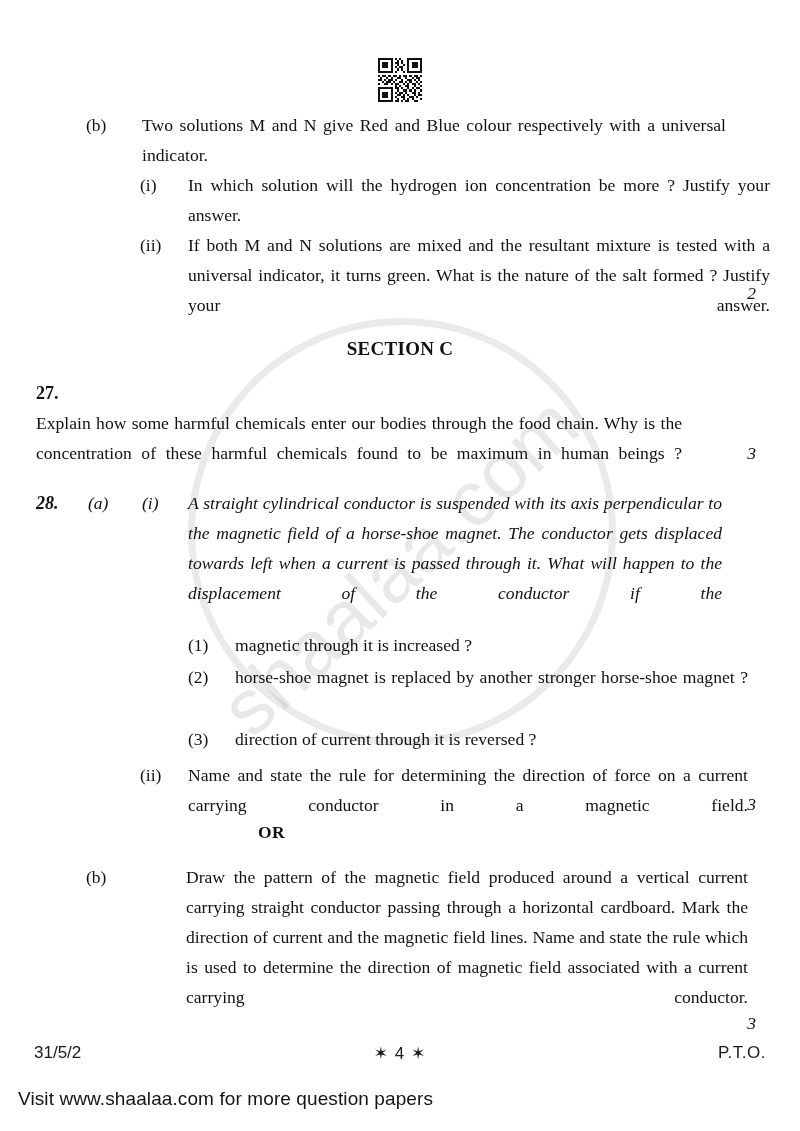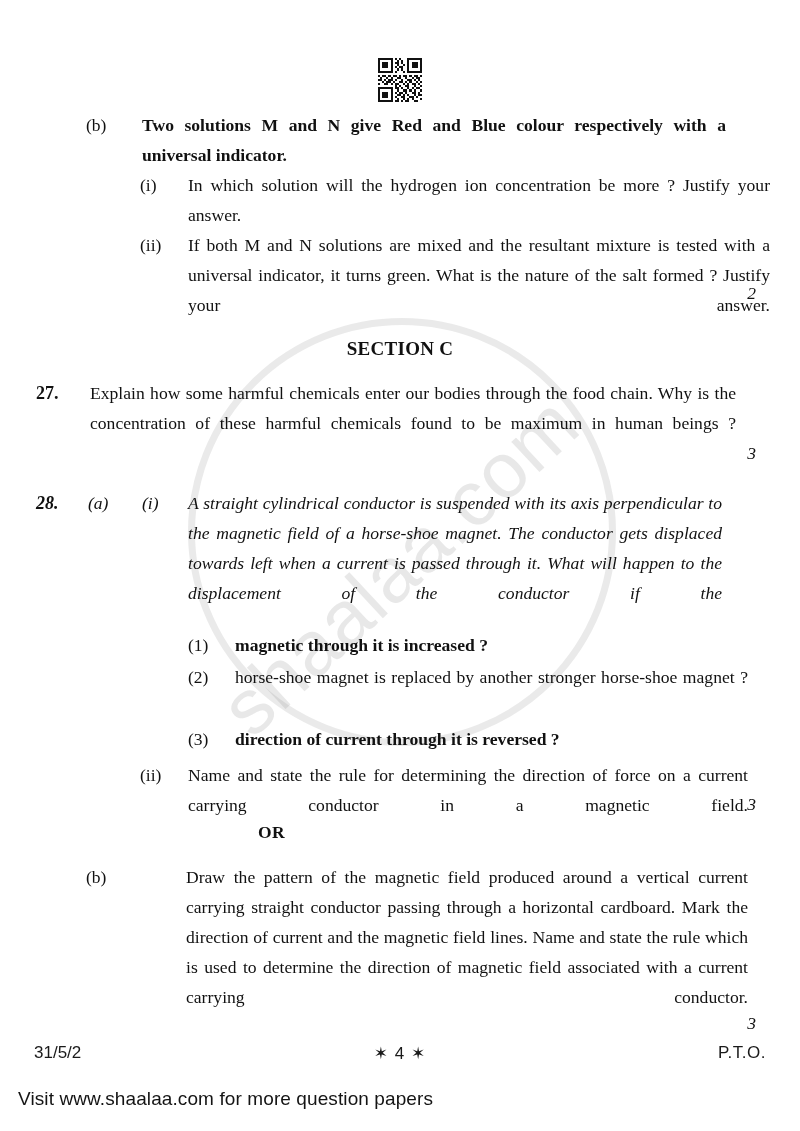--- a/index.html
+++ b/index.html
@@ -75,21 +75,20 @@
   .marker.num {
     font-weight: bold;
     font-size: 18px;
   }
   .body-text {
     font-size: 17.6px;
     line-height: 30px;
     text-align: justify;
     text-justify: inter-word;
     hyphens: none;
-    font-weight: bold;
   }
 
   
   .para {
     font-size: 17.6px;
     line-height: 30px;
     text-align: justify;
   }
   .para::after {
     content: "";
@@ -291,21 +290,21 @@
 
     <div class="row" style="left:140px; top:230px; width:630px;">
       <div class="marker" style="width:48px;">(ii)</div>
       <div class="para" style="width:582px;">If both M and N solutions are mixed and the resultant mixture is tested with a universal indicator, it turns green. What is the nature of the salt formed ? Justify your answer.</div>
     </div>
 
     <div class="marks" style="top:278px;">2</div>
 
     <div class="section-head" style="top:338px;">SECTION C</div>
 
-    <div class="row" style="left:36px; top:378px; width:700px;">
+    <div class="row" style="left:36px; top:378px; width:700px;flex-direction:column;">
       <div class="marker num" style="width:54px;">27.</div>
       <div class="para" style="width:646px;">Explain how some harmful chemicals enter our bodies through the food chain. Why is the concentration of these harmful chemicals found to be maximum in human beings ?</div>
     </div>
     <div class="marks" style="top:438px;">3</div>
 
     <div class="row" style="left:36px; top:488px; width:740px;font-style:italic;">
       <div class="marker num" style="width:52px;">28.</div>
       <div class="marker" style="width:54px;">(a)</div>
       <div class="marker" style="width:46px;">(i)</div>
       <div class="para" style="width:534px;">A straight cylindrical conductor is suspended with its axis perpendicular to the magnetic field of a horse-shoe magnet. The conductor gets displaced towards left when a current is passed through it. What will happen to the displacement of the conductor if the</div>

